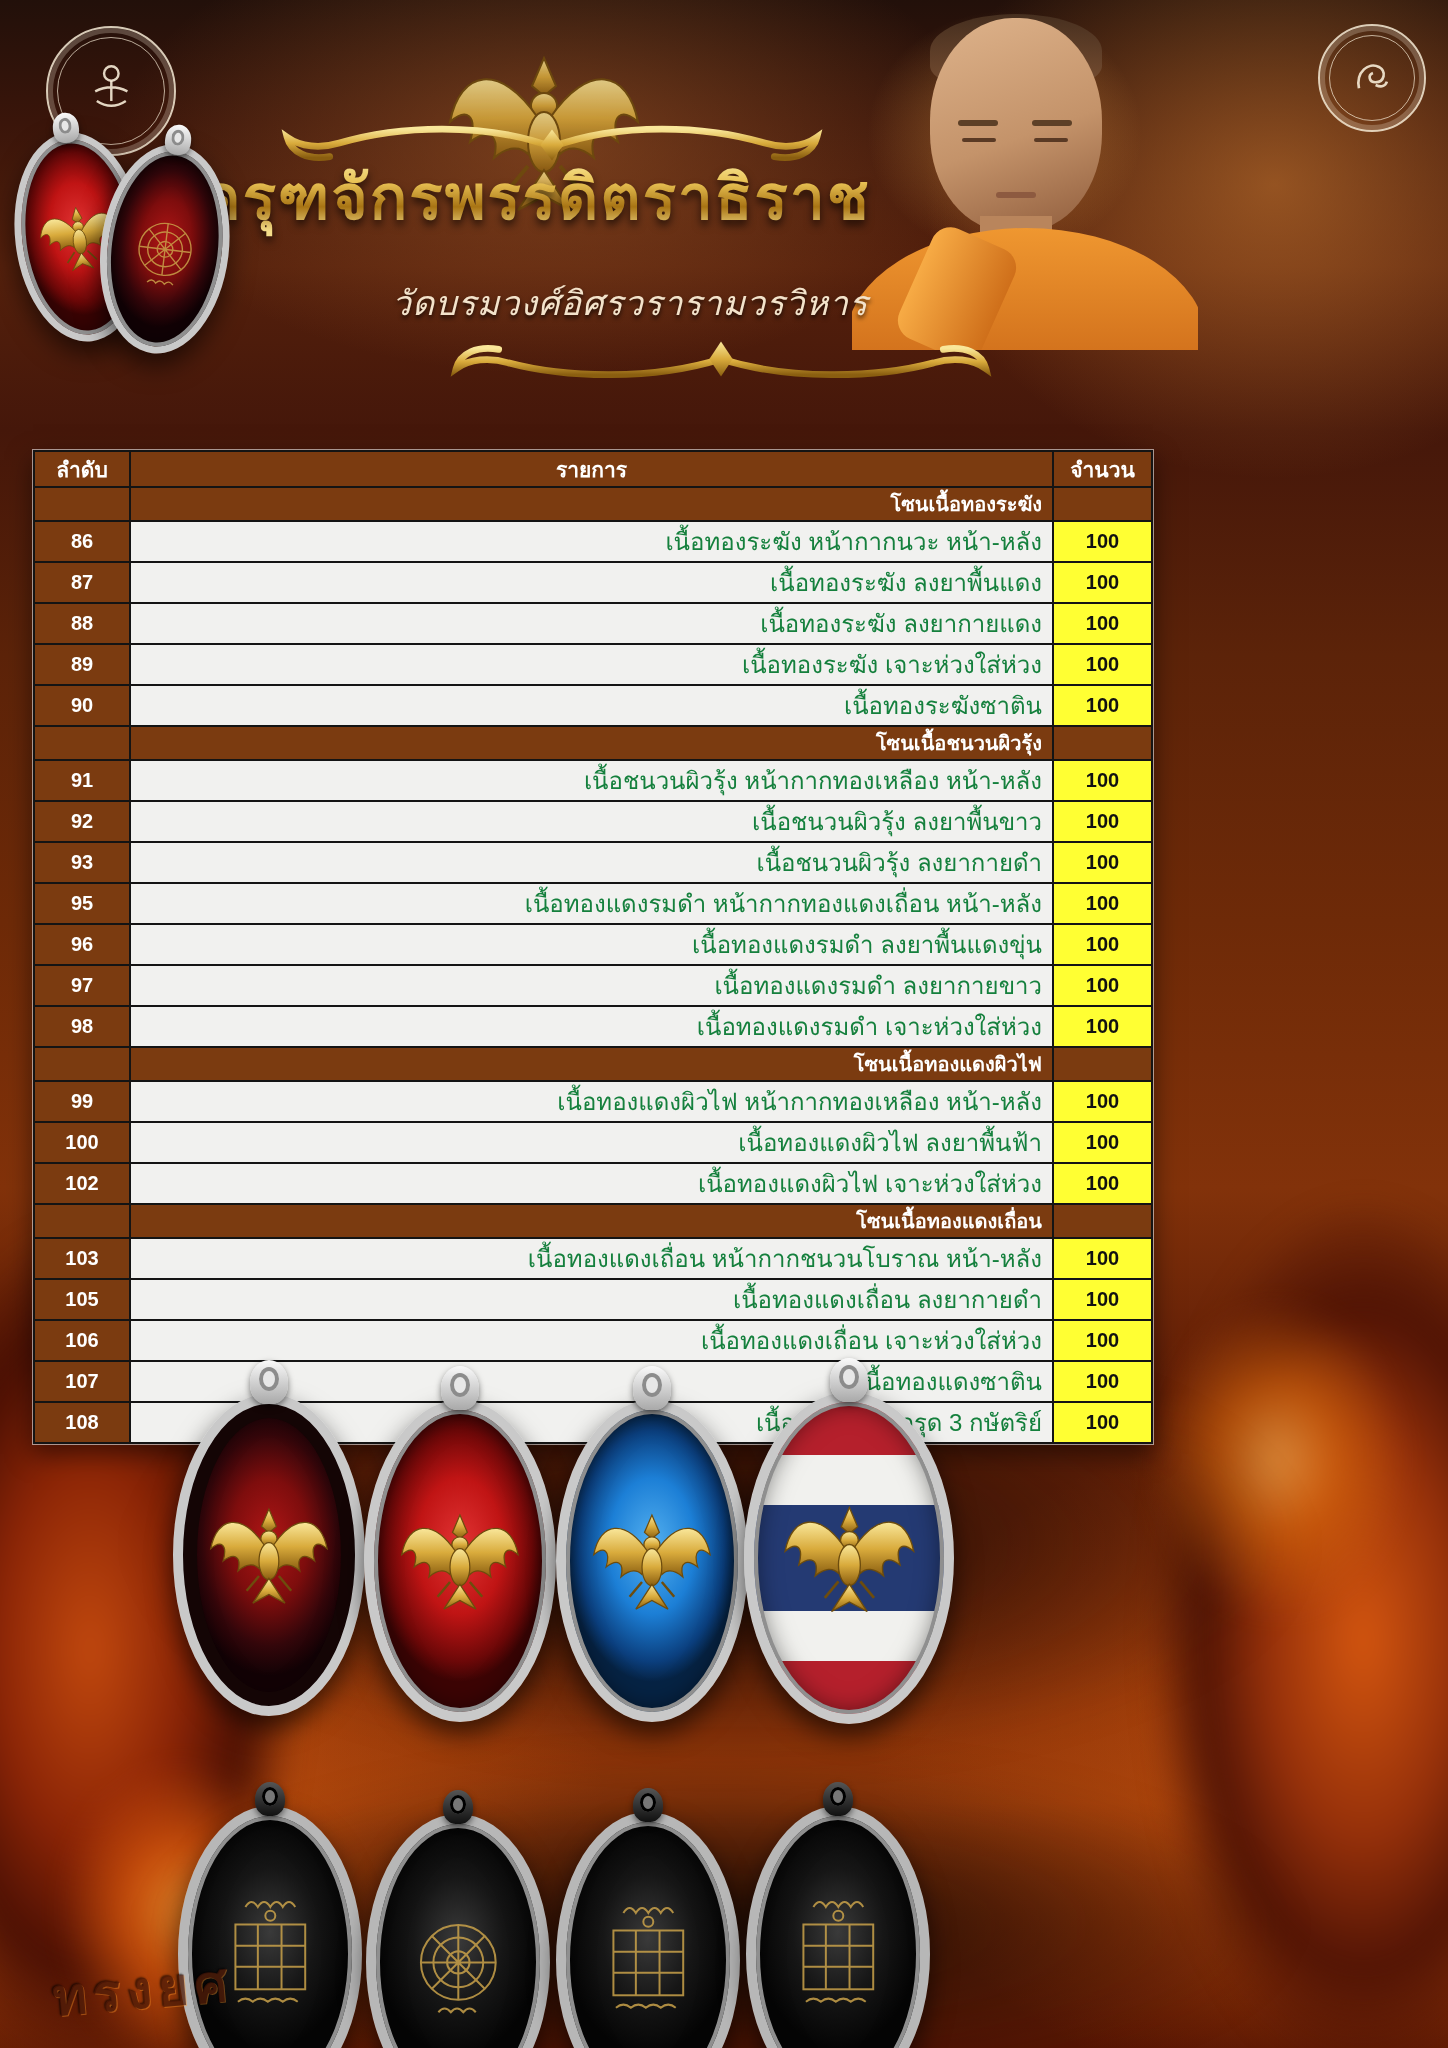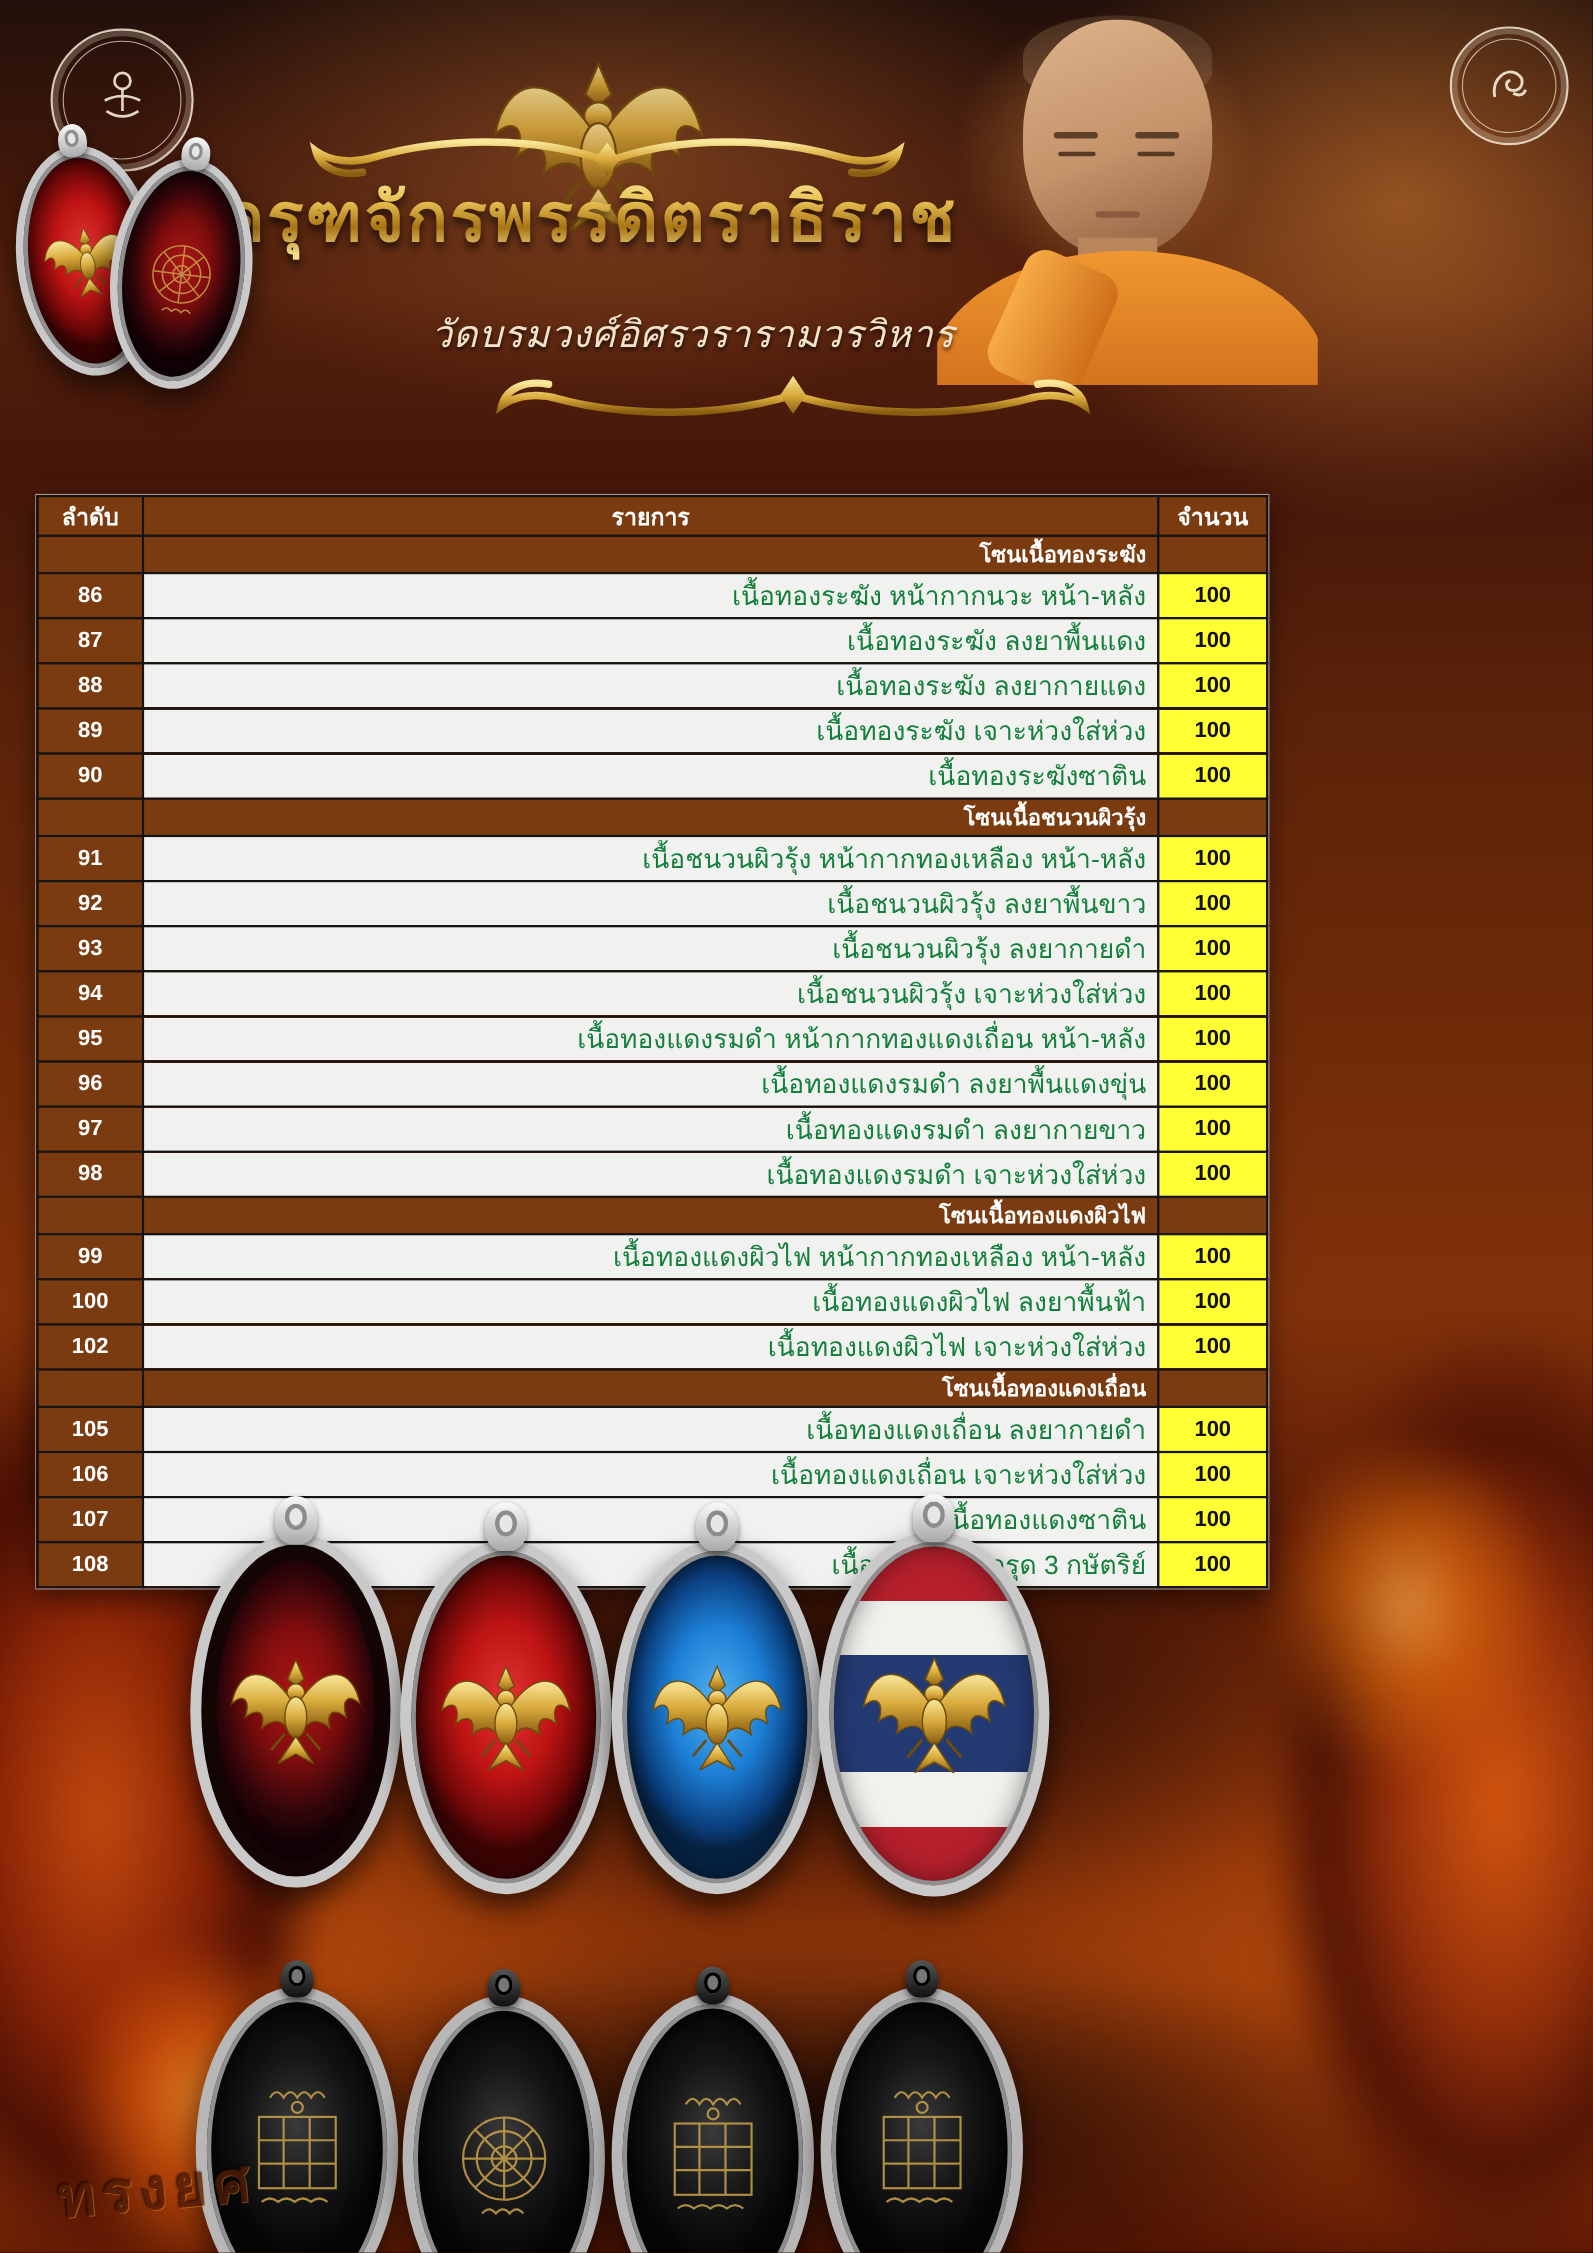--- a/index.html
+++ b/index.html
@@ -291,25 +291,20 @@
           <td class="no-cell">92</td>
           <td class="item-cell">เนื้อชนวนผิวรุ้ง ลงยาพื้นขาว</td>
           <td class="qty-cell">100</td>
         </tr>
         <tr class="t-row">
           <td class="no-cell">93</td>
           <td class="item-cell">เนื้อชนวนผิวรุ้ง ลงยากายดำ</td>
           <td class="qty-cell">100</td>
         </tr>
         <tr class="t-row">
-          <td class="no-cell">94</td>
-          <td class="item-cell">เนื้อชนวนผิวรุ้ง เจาะห่วงใส่ห่วง</td>
-          <td class="qty-cell">100</td>
-        </tr>
-        <tr class="t-row">
           <td class="no-cell">95</td>
           <td class="item-cell">เนื้อทองแดงรมดำ หน้ากากทองแดงเถื่อน หน้า-หลัง</td>
           <td class="qty-cell">100</td>
         </tr>
         <tr class="t-row">
           <td class="no-cell">96</td>
           <td class="item-cell">เนื้อทองแดงรมดำ ลงยาพื้นแดงขุ่น</td>
           <td class="qty-cell">100</td>
         </tr>
         <tr class="t-row">
@@ -341,20 +336,25 @@
           <td class="no-cell">102</td>
           <td class="item-cell">เนื้อทองแดงผิวไฟ เจาะห่วงใส่ห่วง</td>
           <td class="qty-cell">100</td>
         </tr>
         <tr class="t-sec">
           <td class="no-cell"></td>
           <td class="sec-title">โซนเนื้อทองแดงเถื่อน</td>
           <td class="qty-cell"></td>
         </tr>
         <tr class="t-row">
+          <td class="no-cell">103</td>
+          <td class="item-cell">เนื้อทองแดงเถื่อน หน้ากากชนวนโบราณ หน้า-หลัง</td>
+          <td class="qty-cell">100</td>
+        </tr>
+        <tr class="t-row">
           <td class="no-cell">105</td>
           <td class="item-cell">เนื้อทองแดงเถื่อน ลงยากายดำ</td>
           <td class="qty-cell">100</td>
         </tr>
         <tr class="t-row">
           <td class="no-cell">106</td>
           <td class="item-cell">เนื้อทองแดงเถื่อน เจาะห่วงใส่ห่วง</td>
           <td class="qty-cell">100</td>
         </tr>
         <tr class="t-row">

